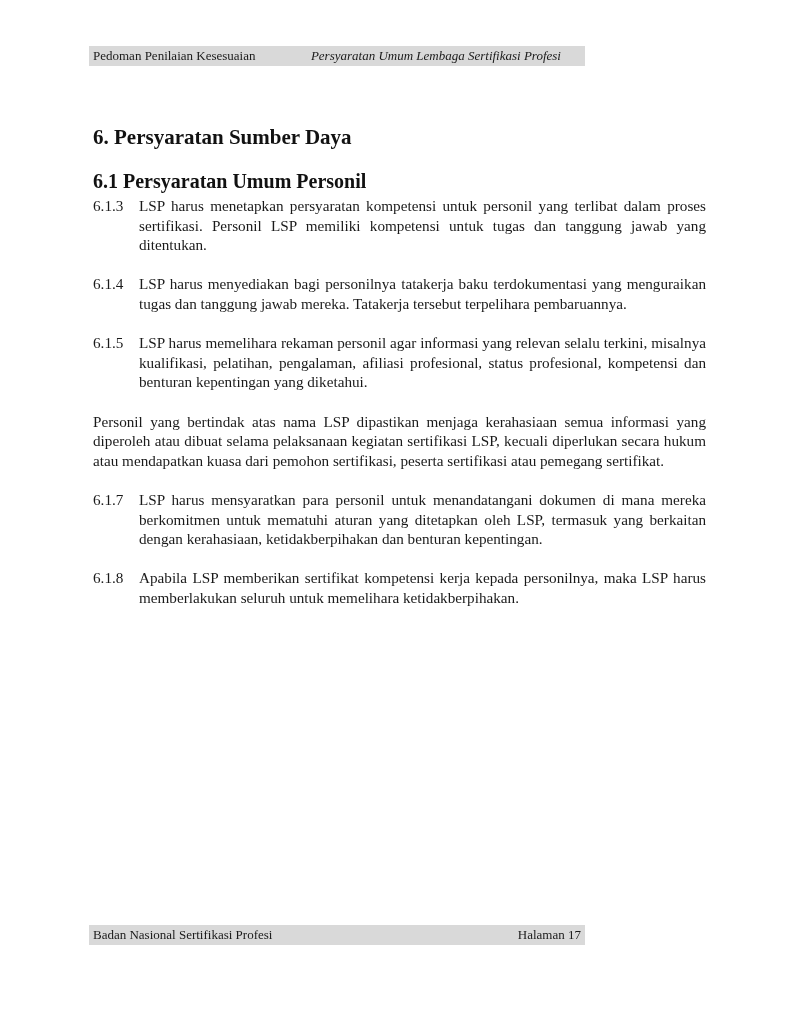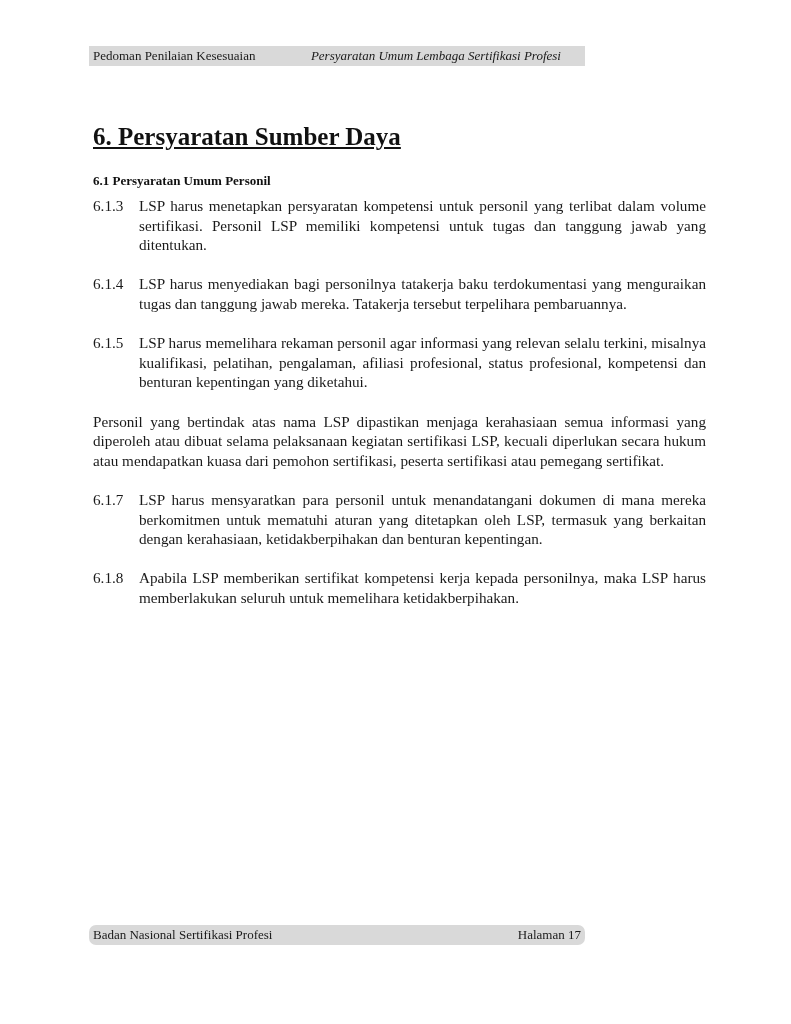--- a/index.html
+++ b/index.html
@@ -24,43 +24,42 @@
       display: flex;
       justify-content: space-between;
       align-items: center;
       box-sizing: border-box;
       padding: 0 4px;
       font-family: "Liberation Serif", serif;
       font-size: 13px;
       color: #1a1a1a;
     }
     .page-header { top: 46px; }
-    .page-footer { top: 925px; border-radius: 7px; }
+    .page-footer { top: 925px; }
     .page-header .right { margin-right: 20px; font-style: italic; }
 
     .content {
       position: absolute;
       left: 93px;
       top: 120px;
       width: 613px;
     }
     h1.section-title {
       margin: 0;
       font-family: "Liberation Serif", serif;
       font-weight: bold;
-      font-size: 25px;
+      font-size: 21px;
       line-height: 34px;
       color: #111;
-      text-decoration: underline;
     }
     h2.subsection-title {
       margin: 14px 0 0 0;
       font-family: "Liberation Serif", serif;
       font-weight: bold;
-      font-size: 13px;
+      font-size: 20px;
       line-height: 26px;
       color: #111;
     }
     .clause {
       display: flex;
       font-family: "Liberation Serif", serif;
       font-size: 15.2px;
       line-height: 19.6px;
       margin-bottom: 19.6px;
     }
@@ -82,21 +81,21 @@
   <span class="right">Persyaratan Umum Lembaga Sertifikasi Profesi</span>
 </div>
 
 <div class="content">
   <h1 class="section-title">6. Persyaratan Sumber Daya</h1>
   <h2 class="subsection-title">6.1 Persyaratan Umum Personil</h2>
 
   <div class="clauses">
     <div class="clause">
       <span class="num">6.1.3</span>
-      <span class="text">LSP harus menetapkan persyaratan kompetensi untuk personil yang terlibat dalam volume sertifikasi. Personil LSP memiliki kompetensi untuk tugas dan tanggung jawab yang ditentukan.</span>
+      <span class="text">LSP harus menetapkan persyaratan kompetensi untuk personil yang terlibat dalam proses sertifikasi. Personil LSP memiliki kompetensi untuk tugas dan tanggung jawab yang ditentukan.</span>
     </div>
     <div class="clause">
       <span class="num">6.1.4</span>
       <span class="text">LSP harus menyediakan bagi personilnya tatakerja baku terdokumentasi yang menguraikan tugas dan tanggung jawab mereka. Tatakerja tersebut terpelihara pembaruannya.</span>
     </div>
     <div class="clause">
       <span class="num">6.1.5</span>
       <span class="text">LSP harus memelihara rekaman personil agar informasi yang relevan selalu terkini, misalnya kualifikasi, pelatihan, pengalaman, afiliasi profesional, status profesional, kompetensi dan benturan kepentingan yang diketahui.</span>
     </div>
     <div class="clause">

